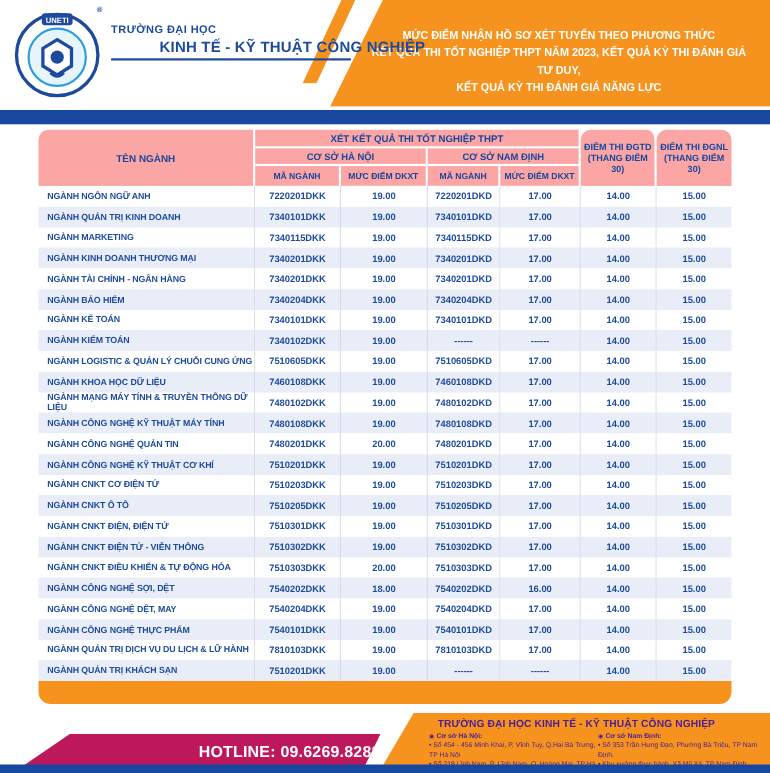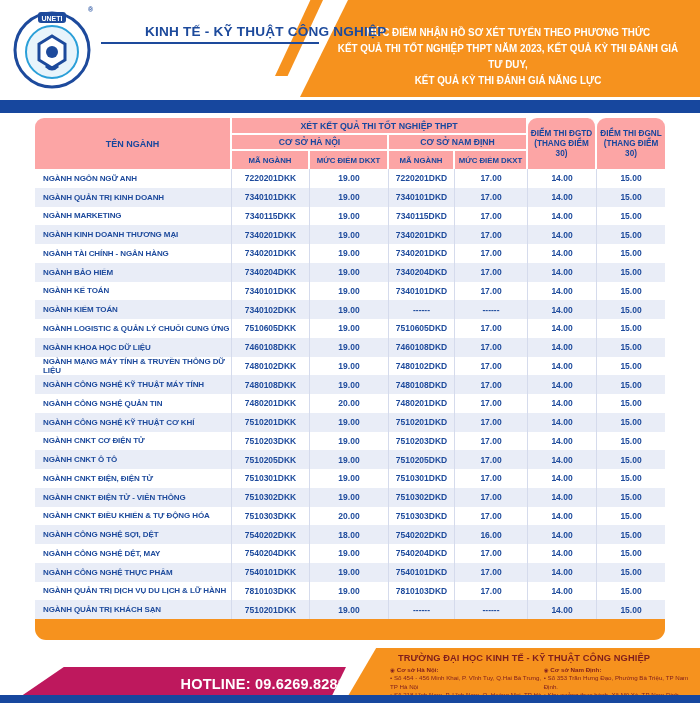--- a/index.html
+++ b/index.html
@@ -38,21 +38,21 @@
                   border-right:1px solid #d5dbec; padding:0; }
   .tbl tbody td:last-child { border-right:none; }
   .tbl tbody td.c-name { text-align:left; padding-left:8px; font-size:8px; letter-spacing:-.1px; }
   .tbl tbody tr:nth-child(even) td { background:#e9edf7; }
   .tbl tbody tr:nth-child(odd) td { background:#ffffff; }
   .tbl-bottom { position:absolute; top:619px; left:35px; width:630px; height:21px; background:#f6921e;
                 border-radius:0 0 11px 11px; }
 
   
   .footer-orange { position:absolute; top:648px; left:348px; width:352px; height:48px; background:#f6921e;
-                   clip-path:polygon(8% 0, 100% 0, 100% 100%, 0 100%); color:#7f1d1d; }
+                   clip-path:polygon(8% 0, 100% 0, 100% 100%, 0 100%); color:#4c1d95; }
   .fo-title { text-align:center; font-size:9.3px; font-weight:bold; margin-top:5px; letter-spacing:.1px; }
   .fo-cols { display:flex; margin:3px 0 0 42px; }
   .fo-col { font-size:6.2px; line-height:8.3px; }
   .fo-col.first { width:158px; }
   .fo-label { font-weight:bold; }
   .pin-icon { font-family:"DejaVu Sans", sans-serif; font-size:5.5px; }
   .hotline { position:absolute; top:667px; left:14px; width:332px; height:34px; background:#be185d;
              clip-path:polygon(15% 0, 100% 0, 95% 100%, 0 100%); color:#fff; font-weight:bold;
              font-size:14.5px; text-align:right; line-height:34px; letter-spacing:.2px; }
   .bottom-strip { position:absolute; bottom:0; left:0; width:700px; height:8px; background:#17479e; }
@@ -76,20 +76,21 @@
       <polygon points="40,28 53,36 53,52 40,60 27,52 27,36" fill="#ffffff" stroke="#1d4a9c" stroke-width="3"></polygon>
       <circle cx="40" cy="44" r="6" fill="#1d4a9c"></circle>
       <path d="M34 58 Q40 64 46 58" fill="none" stroke="#1d4a9c" stroke-width="3"></path>
       <rect x="26" y="4" width="28" height="11" rx="3" fill="#1d4a9c"></rect>
       <text x="40" y="12.5" text-anchor="middle" font-size="7" fill="#ffffff" font-weight="bold" font-family="Liberation Sans, sans-serif">UNETI</text>
     </svg>
   </div>
   <div class="reg-mark">®</div>
 
   <div class="uni-block">
+    <div class="uni-small">TRƯỜNG ĐẠI HỌC</div>
     <div class="uni-vn">KINH TẾ - KỸ THUẬT CÔNG NGHIỆP</div>
     <div class="uni-rule"></div>
   </div>
 </div>
 
 <div class="navy-bar"></div>
 
 <table class="tbl">
   <colgroup>
     <col style="width:197px">

